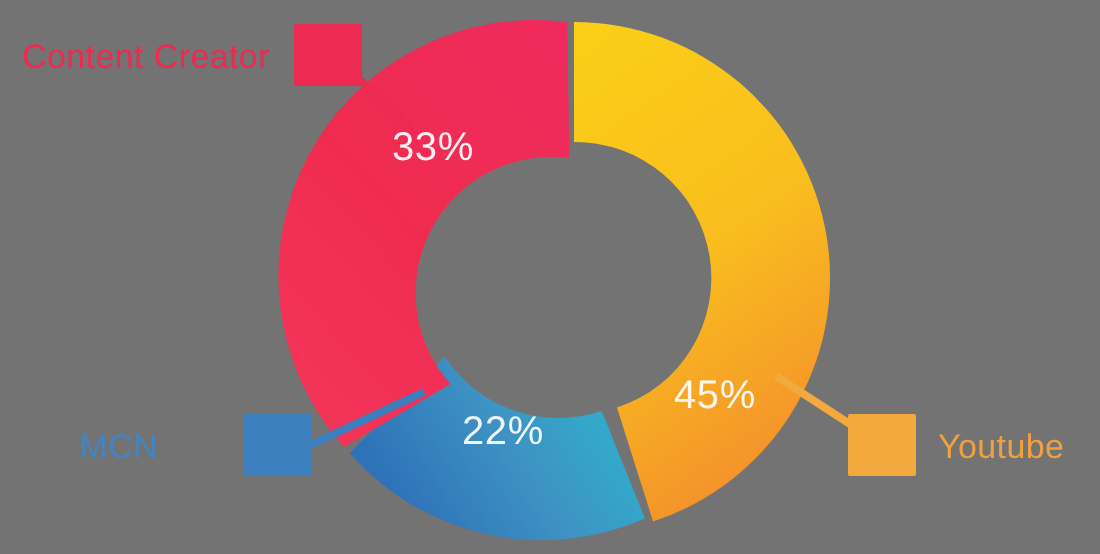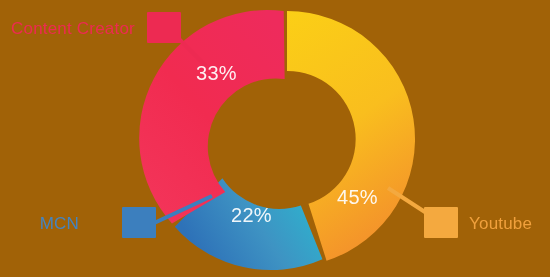--- a/index.html
+++ b/index.html
@@ -7,21 +7,21 @@
     padding: 0;
     background: #ffffff;
   }
   body {
     font-family: "Liberation Sans", sans-serif;
   }
   #chart-root {
     position: relative;
     width: 550px;
     height: 277px;
-    background: #a16207;
+    background: #737373;
     overflow: hidden;
   }
   svg.donut-svg {
     position: absolute;
     left: 0;
     top: 0;
     width: 550px;
     height: 277px;
     display: block;
   }

